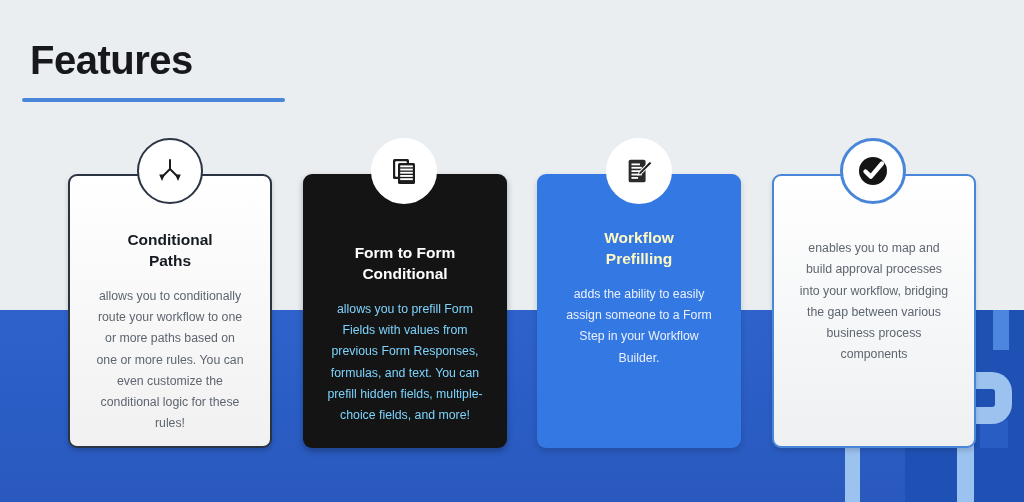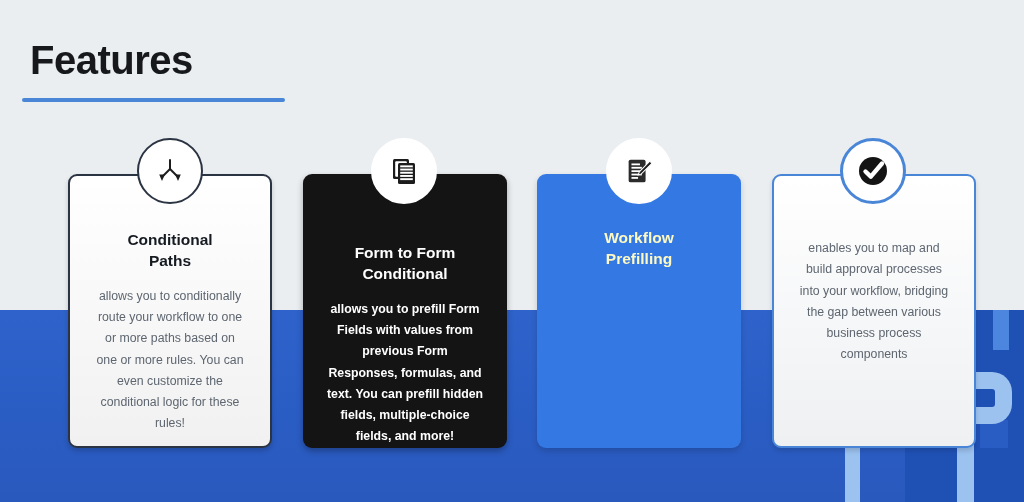--- a/index.html
+++ b/index.html
@@ -89,21 +89,21 @@
   .card-1 .c-desc{color:#5e6670;}
 
   
   .card-2{
     left:303px;
     background:#141414;
     border:none;
     box-shadow:0 3px 6px rgba(0,0,0,.3);
   }
   .card-2 .c-title{color:#ffffff;margin-top:15px;}
-  .card-2 .c-desc{color:#ffffff;font-weight:bold;}
+  .card-2 .c-desc{color:#7dd3fc;}
 
   
   .card-3{
     left:537px;
     background:#3478e3;
     border:none;
     box-shadow:0 3px 6px rgba(0,0,0,.16);
   }
   .card-3 .c-title{color:#fef9c3;}
   .card-3 .c-desc{color:#eaf1fd;}
@@ -190,20 +190,21 @@
         <rect x="13.2" y="24.2" width="12.6" height="1.9" fill="#ffffff"></rect>
       </svg>
     </span>
   </div>
 
   <div class="card card-3">
     <div class="c-title">
       <span>Workflow</span><br>
       <span>Prefilling</span>
     </div>
+    <div class="c-desc">adds the ability to easily assign someone to a Form Step in your Workflow Builder.</div>
   </div>
   <div class="badge badge-3">
     <span>
       <svg width="32" height="32" viewBox="0 0 34 34">
         <rect x="6" y="5" width="18" height="24" rx="2" fill="#2b2b2b"></rect>
         <rect x="9" y="9" width="9" height="1.9" fill="#ffffff"></rect>
         <rect x="9" y="12.6" width="11" height="1.9" fill="#ffffff"></rect>
         <rect x="9" y="16.2" width="9" height="1.9" fill="#ffffff"></rect>
         <rect x="9" y="19.8" width="11" height="1.9" fill="#ffffff"></rect>
         <rect x="9" y="23.4" width="7" height="1.9" fill="#ffffff"></rect>

